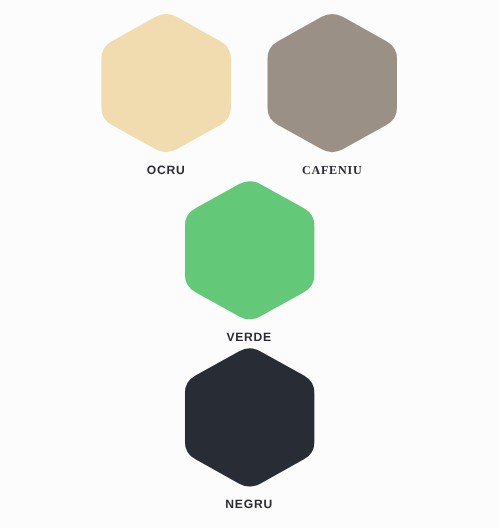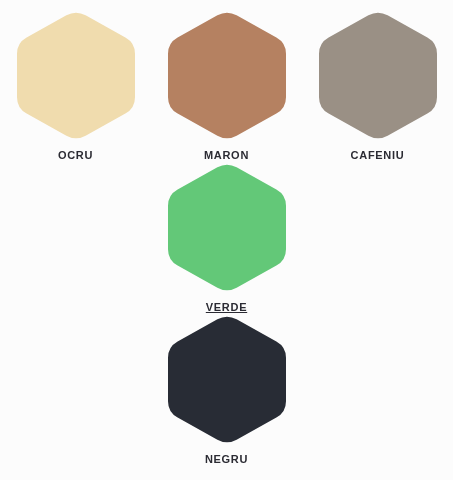--- a/index.html
+++ b/index.html
@@ -72,45 +72,37 @@
       <span class="hex-wrap">
           <svg viewBox="0 0 118 131" width="118" height="131">
             <path d="M49.38,5.34Q59.00,0.00 68.62,5.34L108.38,27.41Q118.00,32.75 118.00,43.75L118.00,87.25Q118.00,98.25 108.38,103.59L68.62,125.66Q59.00,131.00 49.38,125.66L9.62,103.59Q0.00,98.25 0.00,87.25L0.00,43.75Q0.00,32.75 9.62,27.41Z" fill="#f0dcae"></path>
           </svg>
         </span>
       <div class="swatch-label" style="color: rgb(43, 43, 51);">OCRU</div>
     </div>
     <div class="swatch">
       <span class="hex-wrap">
           <svg viewBox="0 0 118 131" width="118" height="131">
-            <path d="M49.38,5.34Q59.00,0.00 68.62,5.34L108.38,27.41Q118.00,32.75 118.00,43.75L118.00,87.25Q118.00,98.25 108.38,103.59L68.62,125.66Q59.00,131.00 49.38,125.66L9.62,103.59Q0.00,98.25 0.00,87.25L0.00,43.75Q0.00,32.75 9.62,27.41Z" fill="#b58161"></path>
-          </svg>
-        </span>
-      <div class="swatch-label" style="color: rgb(43, 43, 51);">MARON</div>
-    </div>
-    <div class="swatch">
-      <span class="hex-wrap">
-          <svg viewBox="0 0 118 131" width="118" height="131">
             <path d="M49.38,5.34Q59.00,0.00 68.62,5.34L108.38,27.41Q118.00,32.75 118.00,43.75L118.00,87.25Q118.00,98.25 108.38,103.59L68.62,125.66Q59.00,131.00 49.38,125.66L9.62,103.59Q0.00,98.25 0.00,87.25L0.00,43.75Q0.00,32.75 9.62,27.41Z" fill="#9a9085"></path>
           </svg>
         </span>
-      <div class="swatch-label" style="color: rgb(43, 43, 51);">CAFENIU</div>
+      <div class="swatch-label" style="color: rgb(43, 43, 51); font-family: Liberation Serif, serif;">CAFENIU</div>
     </div>
   </div>
 
   <div class="row-gap"></div>
 
   <div class="swatch-row">
     <div class="swatch">
       <span class="hex-wrap">
           <svg viewBox="0 0 118 131" width="118" height="131">
             <path d="M49.38,5.34Q59.00,0.00 68.62,5.34L108.38,27.41Q118.00,32.75 118.00,43.75L118.00,87.25Q118.00,98.25 108.38,103.59L68.62,125.66Q59.00,131.00 49.38,125.66L9.62,103.59Q0.00,98.25 0.00,87.25L0.00,43.75Q0.00,32.75 9.62,27.41Z" fill="#63c878"></path>
           </svg>
         </span>
-      <div class="swatch-label" style="color: rgb(43, 43, 51); text-decoration: underline;">VERDE</div>
+      <div class="swatch-label" style="color: rgb(43, 43, 51);">VERDE</div>
     </div>
   </div>
 
   <div class="row-gap"></div>
 
   <div class="swatch-row">
     <div class="swatch">
       <span class="hex-wrap">
           <svg viewBox="0 0 118 131" width="118" height="131">
             <path d="M49.38,5.34Q59.00,0.00 68.62,5.34L108.38,27.41Q118.00,32.75 118.00,43.75L118.00,87.25Q118.00,98.25 108.38,103.59L68.62,125.66Q59.00,131.00 49.38,125.66L9.62,103.59Q0.00,98.25 0.00,87.25L0.00,43.75Q0.00,32.75 9.62,27.41Z" fill="#282c35"></path>

